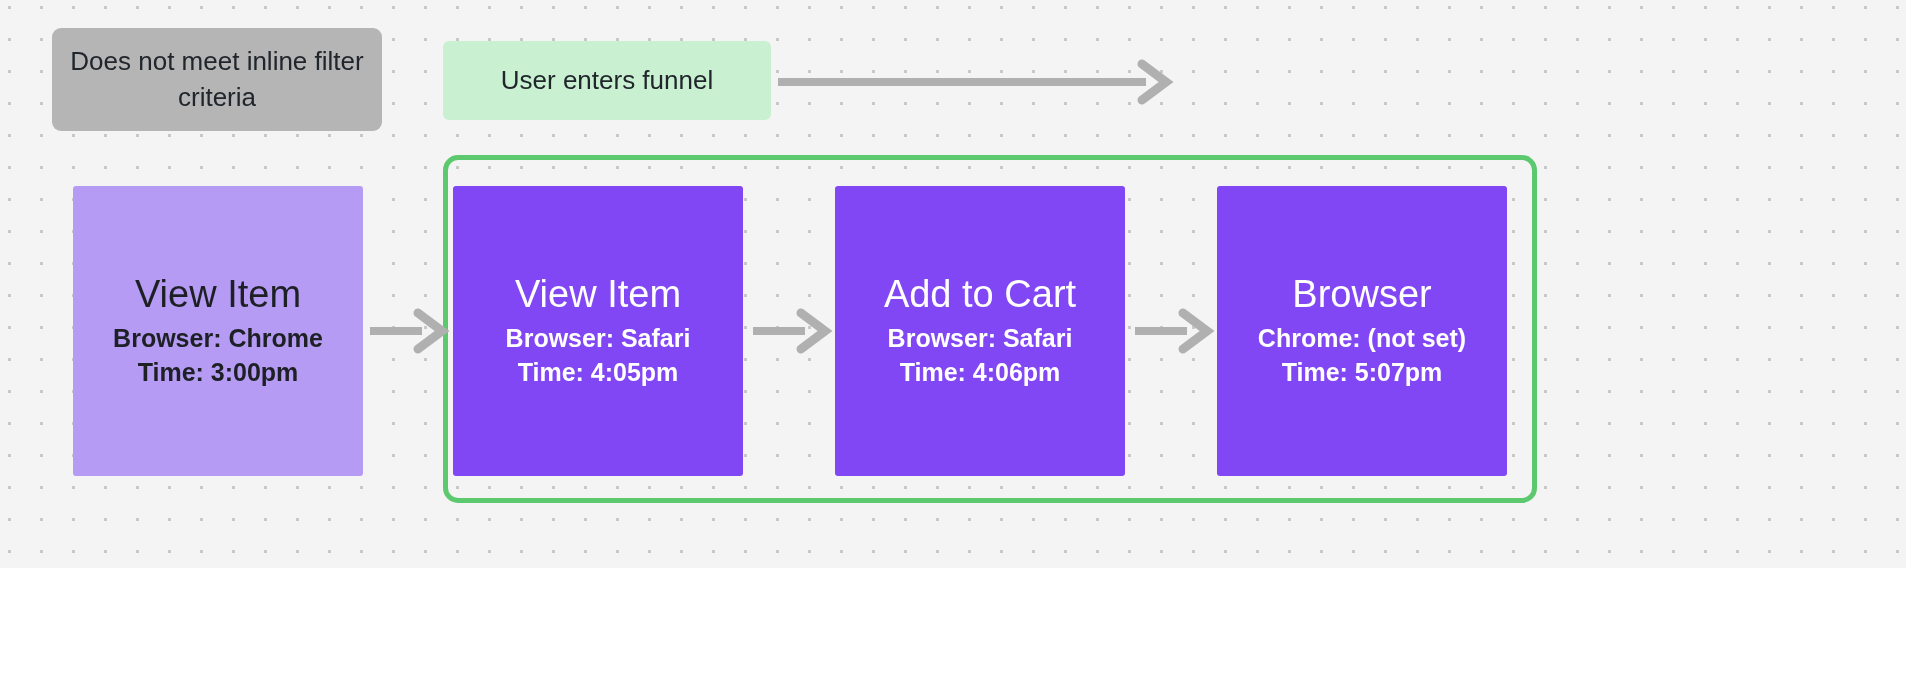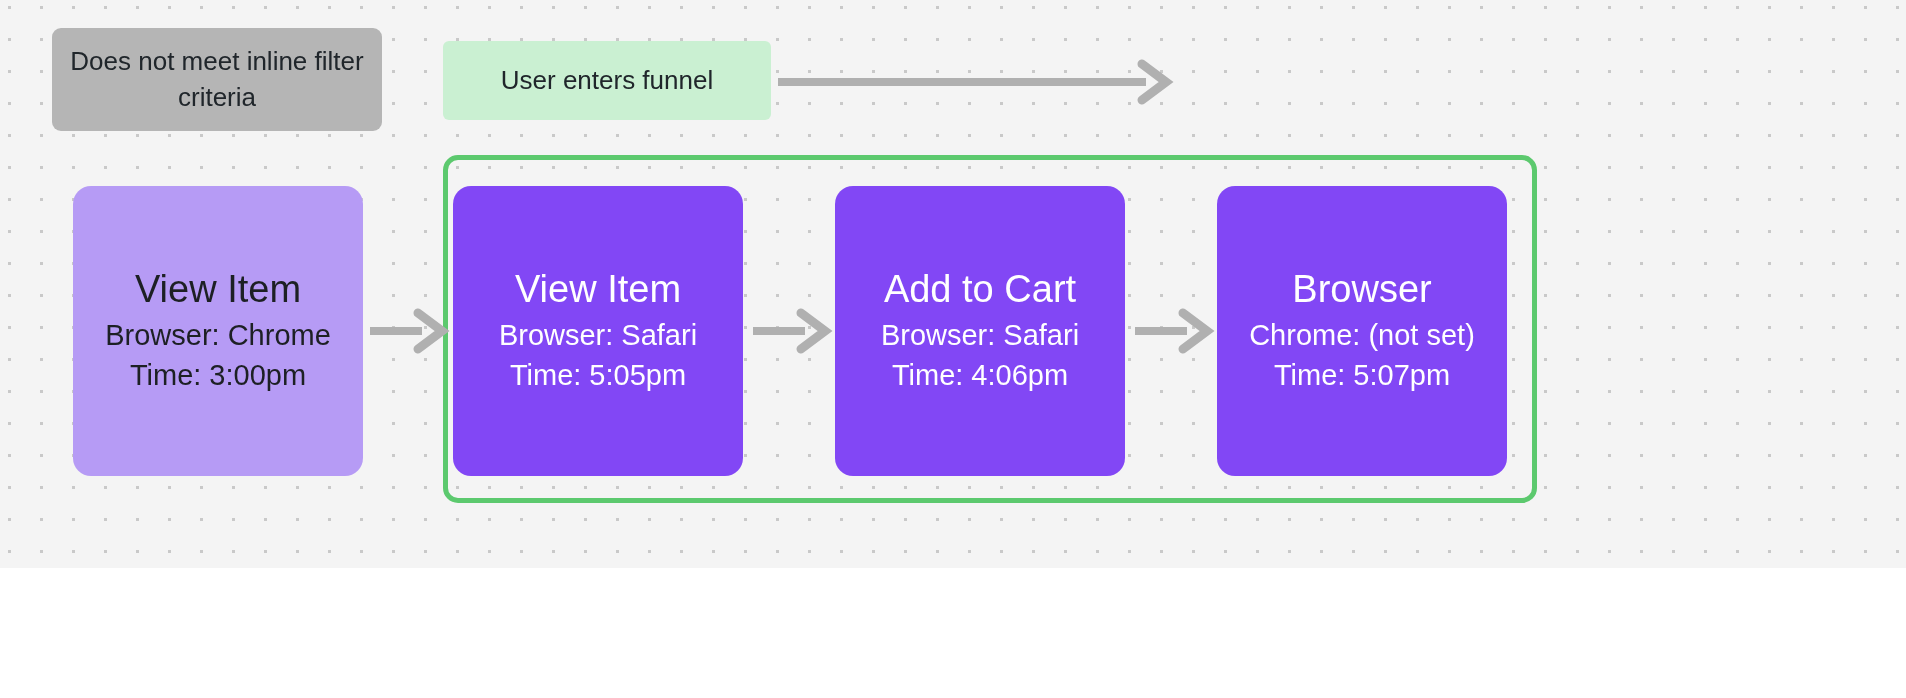--- a/index.html
+++ b/index.html
@@ -78,21 +78,21 @@
     border-radius: 15px;
     box-sizing: border-box;
   }
 
   
   .card {
     position: absolute;
     top: 186px;
     width: 290px;
     height: 290px;
-    border-radius: 18px;
+    border-radius: 3px;
     box-sizing: border-box;
     display: flex;
     flex-direction: column;
     align-items: center;
     justify-content: center;
     text-align: center;
     padding: 0 8px;
   }
   .card.excluded {
     background: #b69bf5;
@@ -102,23 +102,24 @@
     background: #8247f5;
     color: #ffffff;
   }
   .card .card-title {
     font-size: 38px;
     line-height: 1.18;
     margin-bottom: 4px;
     white-space: nowrap;
   }
   .card .card-line {
-    font-size: 29px;
+    font-size: 25px;
     line-height: 1.38;
     white-space: nowrap;
+    font-weight: bold;
   }
 
   #card-0 { left: 73px;   }
   #card-1 { left: 453px;  }
   #card-2 { left: 835px;  }
   #card-3 { left: 1217px; }
 </style>
 </head>
 <body>
 
@@ -151,21 +152,21 @@
   <span class="arrow" style="left:370px; top:311px;">
     <svg width="80" height="40" viewBox="0 0 80 40">
       <line x1="0" y1="20" x2="52" y2="20" stroke="#b0b0b0" stroke-width="8" stroke-linecap="butt"></line>
       <polyline points="48,2 72,20 48,38" fill="none" stroke="#b0b0b0" stroke-width="9" stroke-linecap="round" stroke-linejoin="miter"></polyline>
     </svg>
   </span>
 
   <div class="card included" id="card-1">
     <div class="card-title">View Item</div>
     <div class="card-line">Browser: Safari</div>
-    <div class="card-line">Time: 5:05pm</div>
+    <div class="card-line">Time: 4:05pm</div>
   </div>
 
   <span class="arrow" style="left:753px; top:311px;">
     <svg width="80" height="40" viewBox="0 0 80 40">
       <line x1="0" y1="20" x2="52" y2="20" stroke="#b0b0b0" stroke-width="8" stroke-linecap="butt"></line>
       <polyline points="48,2 72,20 48,38" fill="none" stroke="#b0b0b0" stroke-width="9" stroke-linecap="round" stroke-linejoin="miter"></polyline>
     </svg>
   </span>
 
   <div class="card included" id="card-2">

